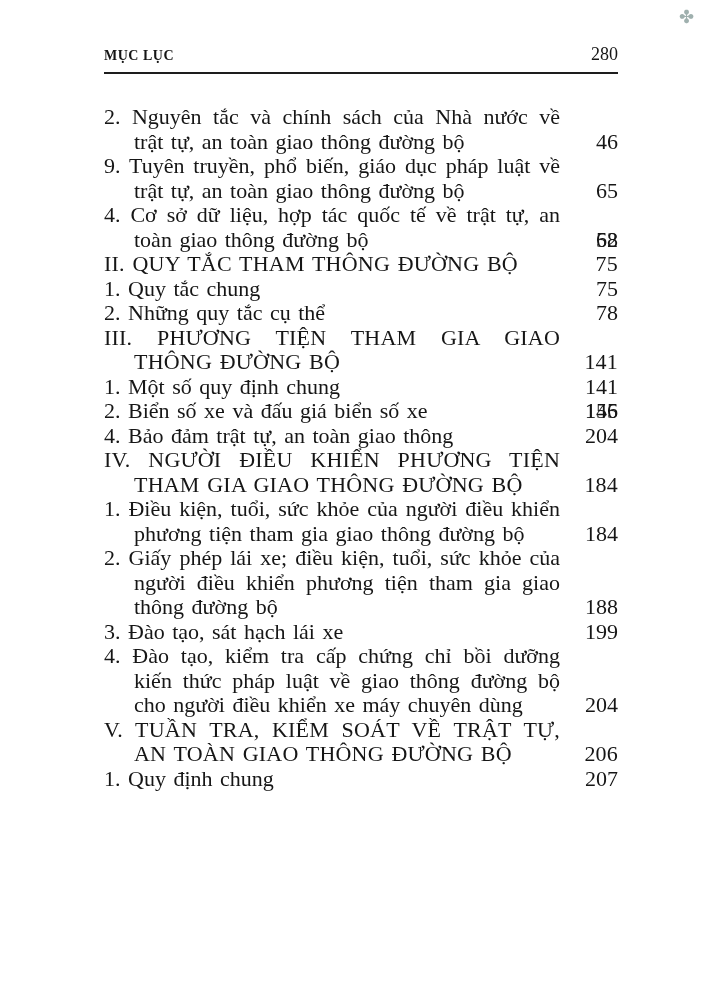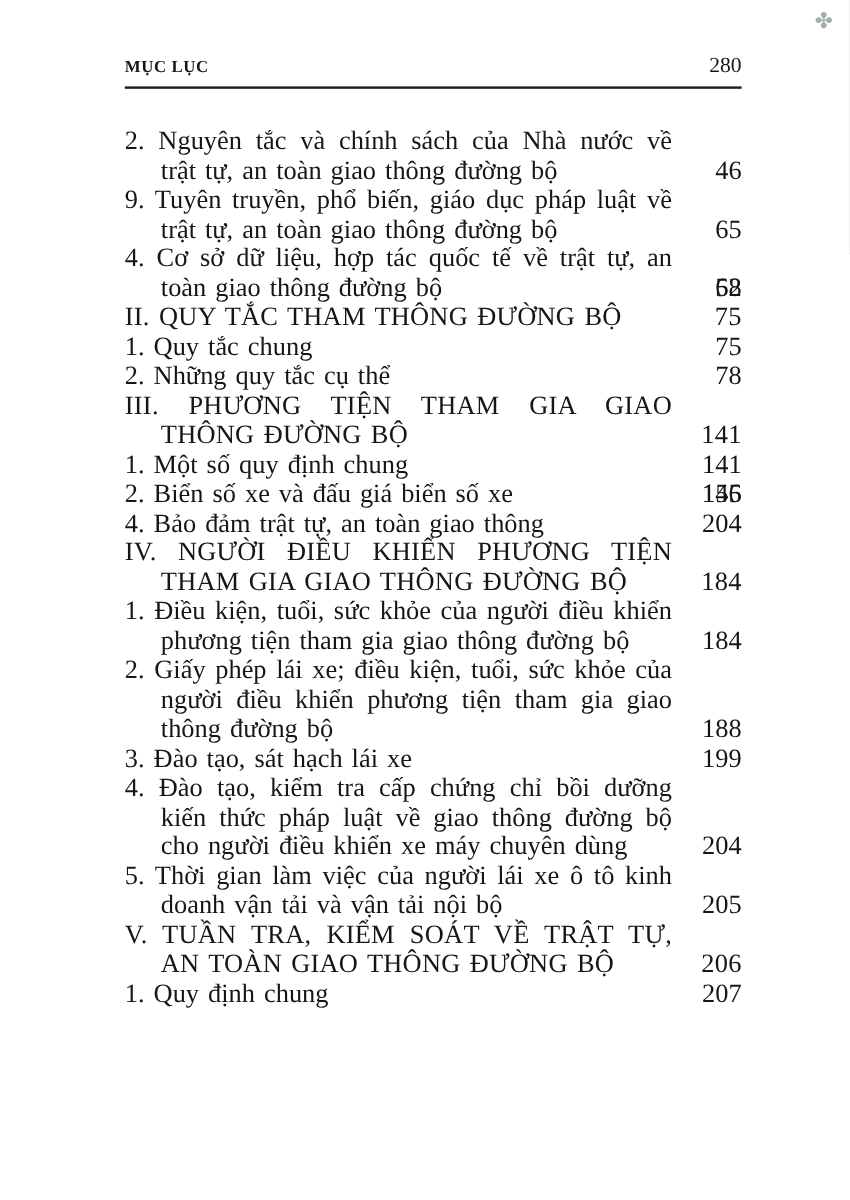--- a/index.html
+++ b/index.html
@@ -166,24 +166,20 @@
   <div class="toc-item">
     <span class="toc-text">3. Đào tạo, sát hạch lái xe</span>
     <span class="toc-page">199</span>
   </div>
 
   <div class="toc-item">
     <span class="toc-text">4. Đào tạo, kiểm tra cấp chứng chỉ bồi dưỡng kiến thức pháp luật về giao thông đường bộ cho người điều khiển xe máy chuyên dùng</span>
     <span class="toc-page">204</span>
   </div>
 
-  <div class="toc-item">
-    <span class="toc-text">5. Thời gian làm việc của người lái xe ô tô kinh doanh vận tải và vận tải nội bộ</span>
-    <span class="toc-page">205</span>
-  </div>
 
   <div class="toc-item section">
     <span class="toc-text">V. TUẦN TRA, KIỂM SOÁT VỀ TRẬT TỰ, AN TOÀN GIAO THÔNG ĐƯỜNG BỘ</span>
     <span class="toc-page">206</span>
   </div>
 
   <div class="toc-item">
     <span class="toc-text">1. Quy định chung</span>
     <span class="toc-page">207</span>
   </div>

